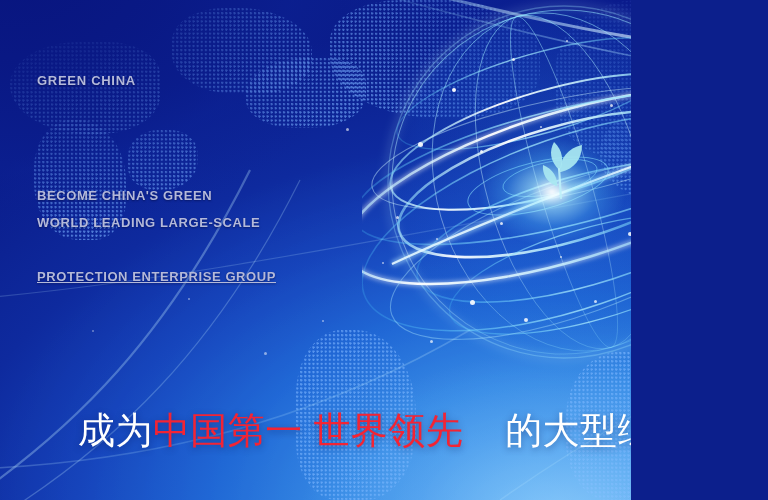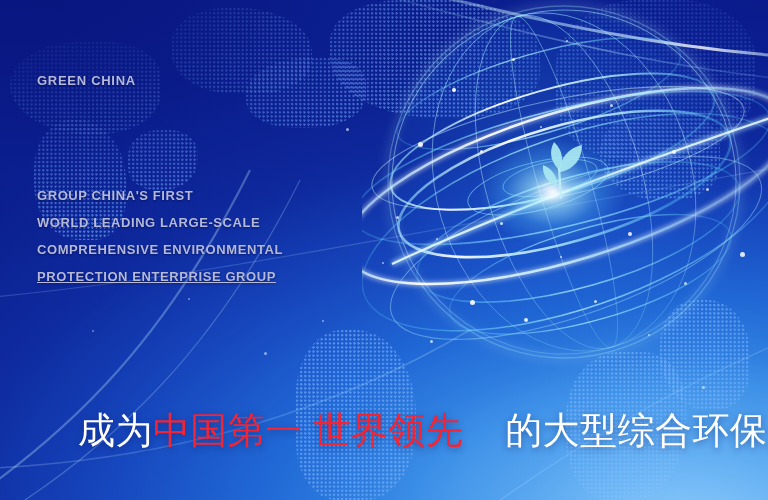--- a/index.html
+++ b/index.html
@@ -1,21 +1,21 @@
 <!DOCTYPE html>
 <html><head>
 <meta charset="utf-8">
 <style>
   html,body{margin:0;padding:0;}
   body{
     width:768px;height:500px;overflow:hidden;
     font-family:"Liberation Sans","DejaVu Sans",sans-serif;
     background:#0c1f8c;
   }
-  .stage{position:relative;width:768px;height:500px;overflow:hidden;}
+  .stage{position:relative;width:631px;height:500px;overflow:hidden;}
 
   
   .bg-base{
     position:absolute;inset:0;
     background:
       radial-gradient(130% 105% at 92% 108%, #74b8f2 0%, #4e9ce9 14%, #2f7fe0 30%, #1c5fd0 46%, #1440b8 62%, #0e2a9e 78%, #0a1c8a 100%),
       linear-gradient(160deg,#0b1d8e 0%,#0d2aa0 35%,#1550c2 68%,#3f91e6 100%);
   }
   .bg-topleft{
     position:absolute;inset:0;
@@ -259,20 +259,19 @@
     <div class="p" style="left:322px;top:320px;width:2px;height:2px;opacity:.5;"></div>
     <div class="p" style="left:188px;top:298px;width:2px;height:2px;opacity:.45;"></div>
     <div class="p" style="left:92px;top:330px;width:2px;height:2px;opacity:.4;"></div>
     <div class="p" style="left:264px;top:352px;width:3px;height:3px;opacity:.5;"></div>
     <div class="p" style="left:702px;top:386px;width:3px;height:3px;opacity:.55;"></div>
     <div class="p" style="left:596px;top:420px;width:2px;height:2px;opacity:.45;"></div>
   </div>
 
   <div class="eyebrow l1">GREEN CHINA</div>
 
-  <div class="claim c1">GROUP CHINA'S FIRST</div>
+  <div class="claim c1">BECOME CHINA'S GREEN</div>
   <div class="claim c2">WORLD LEADING LARGE-SCALE</div>
-  <div class="claim c3">COMPREHENSIVE ENVIRONMENTAL</div>
   <div class="claim c4">PROTECTION ENTERPRISE GROUP</div>
 
   <div class="headline2"><span class="hl-w">成为</span><span class="hl-red">中国第一 世界领先</span><span class="hl-w">的大型综合环保企业集团</span></div>
 
 </div>
 
 </body></html>

